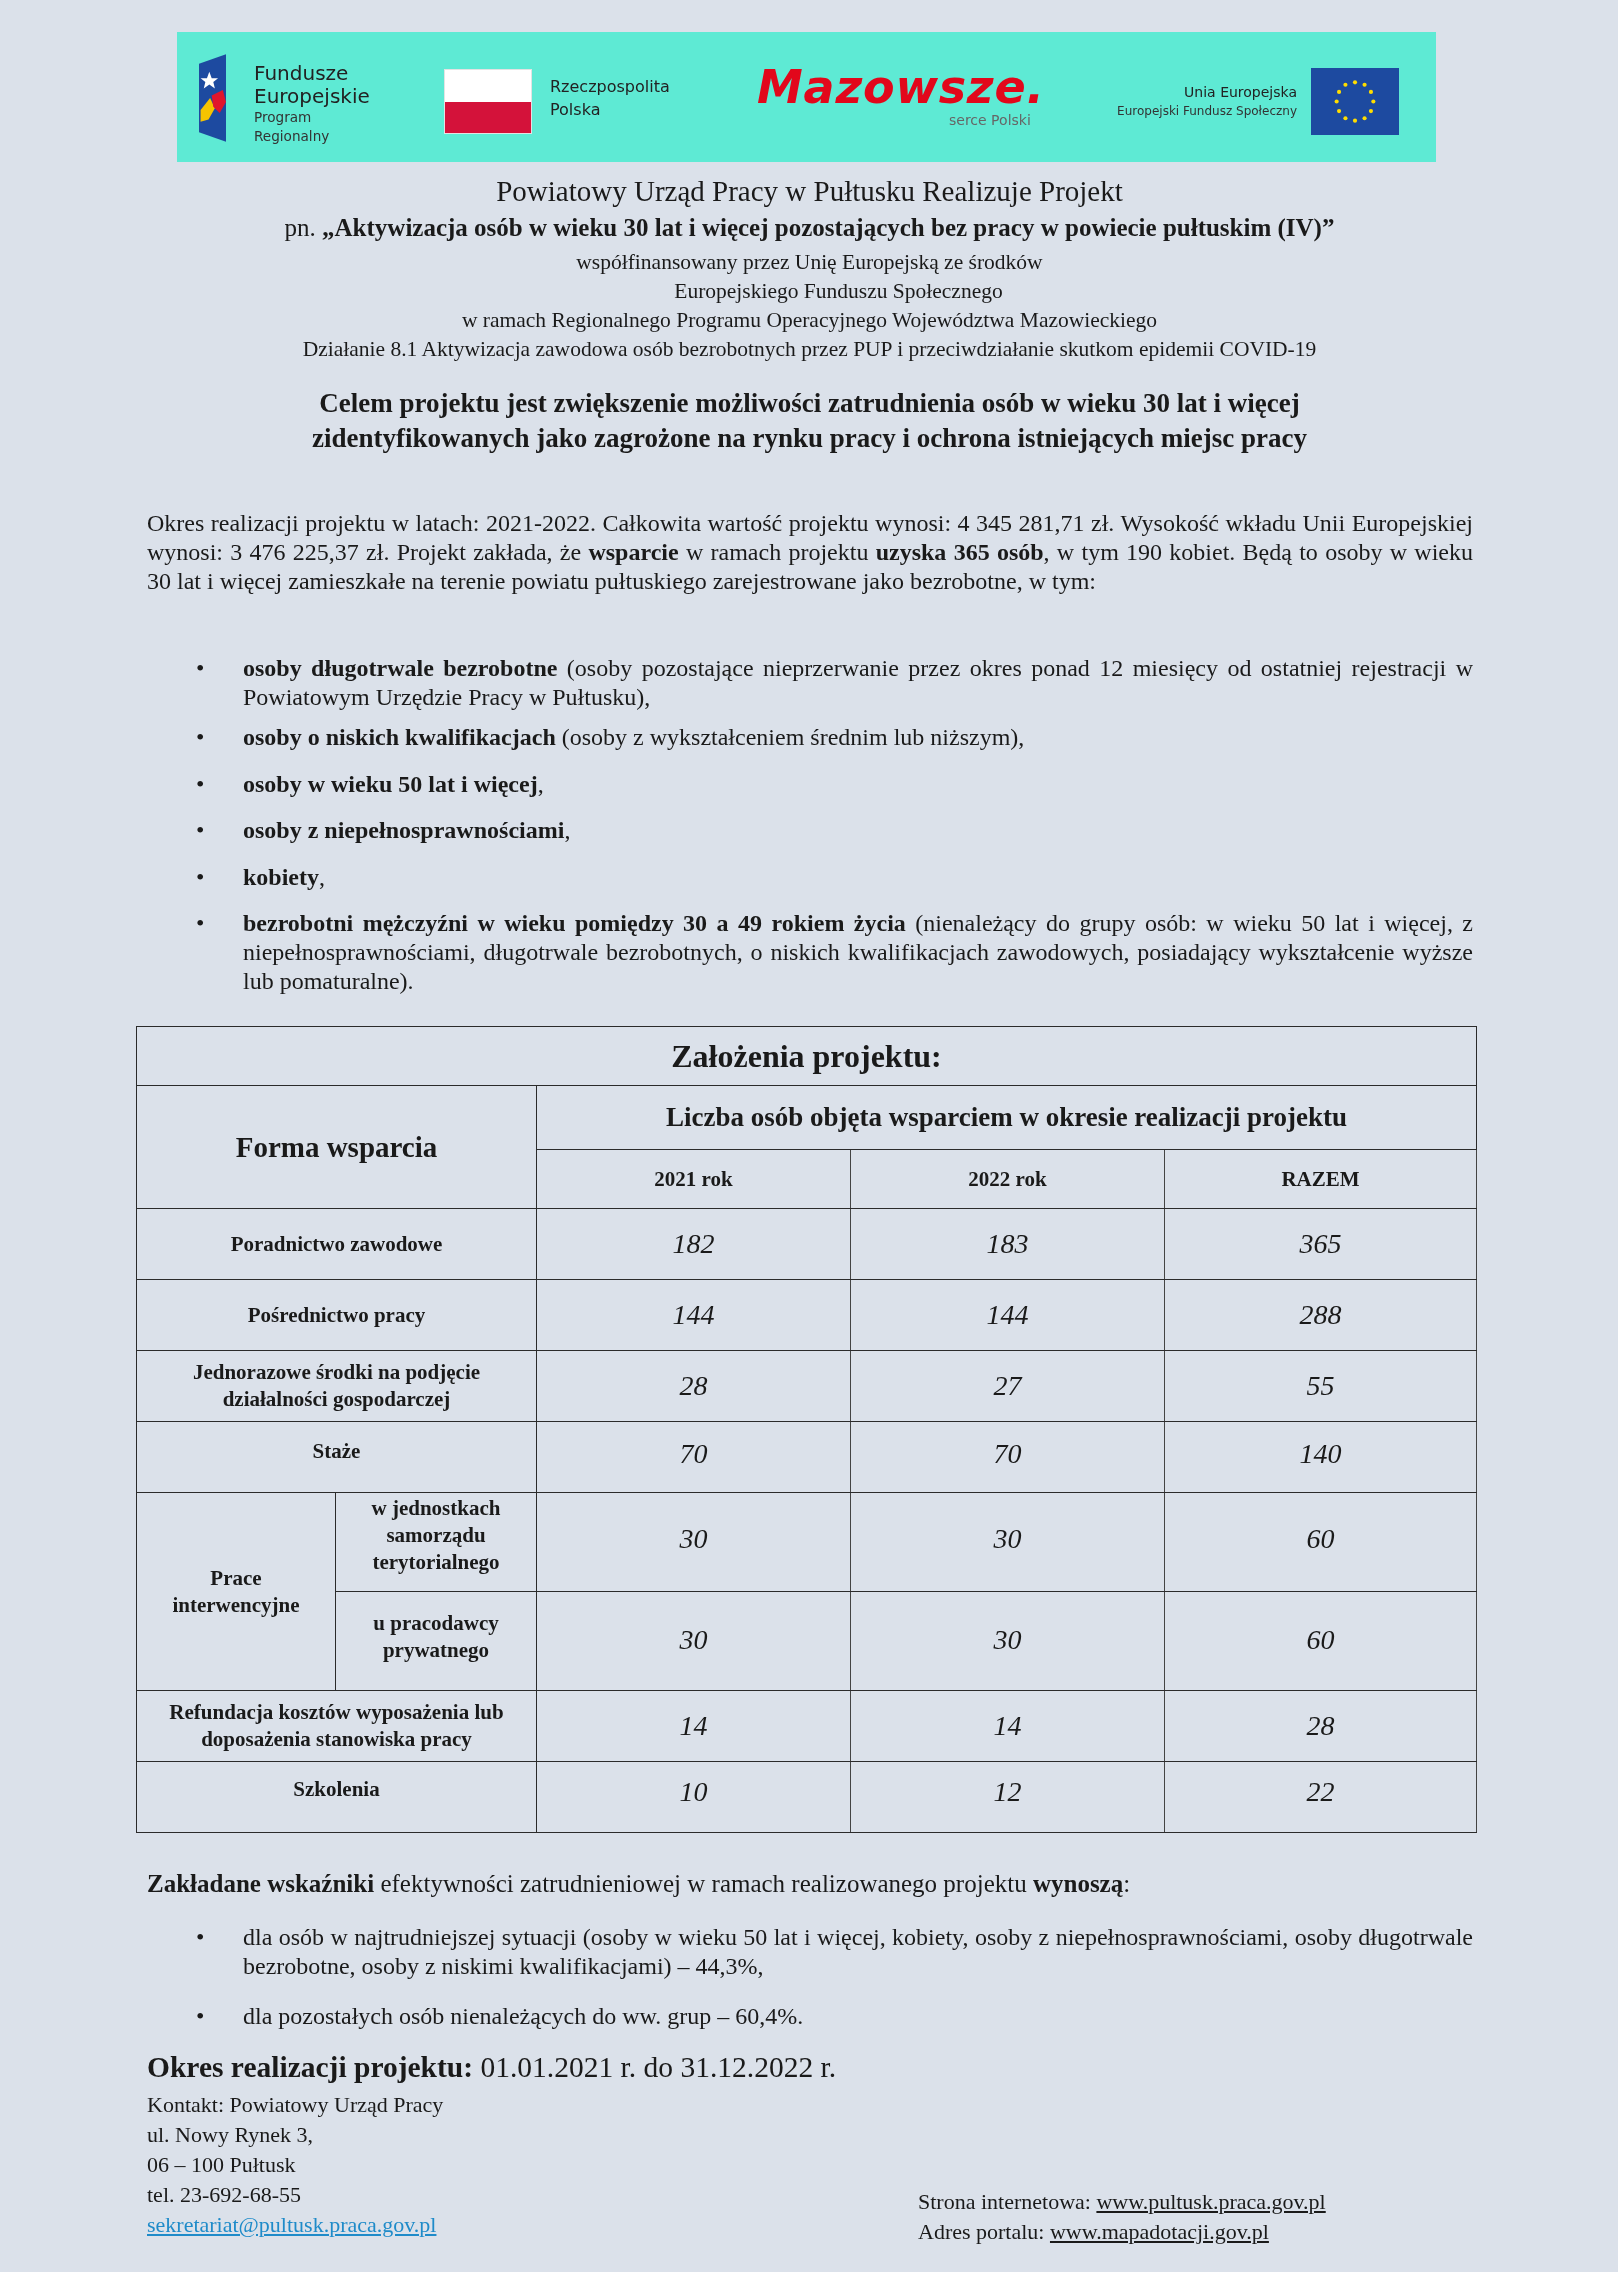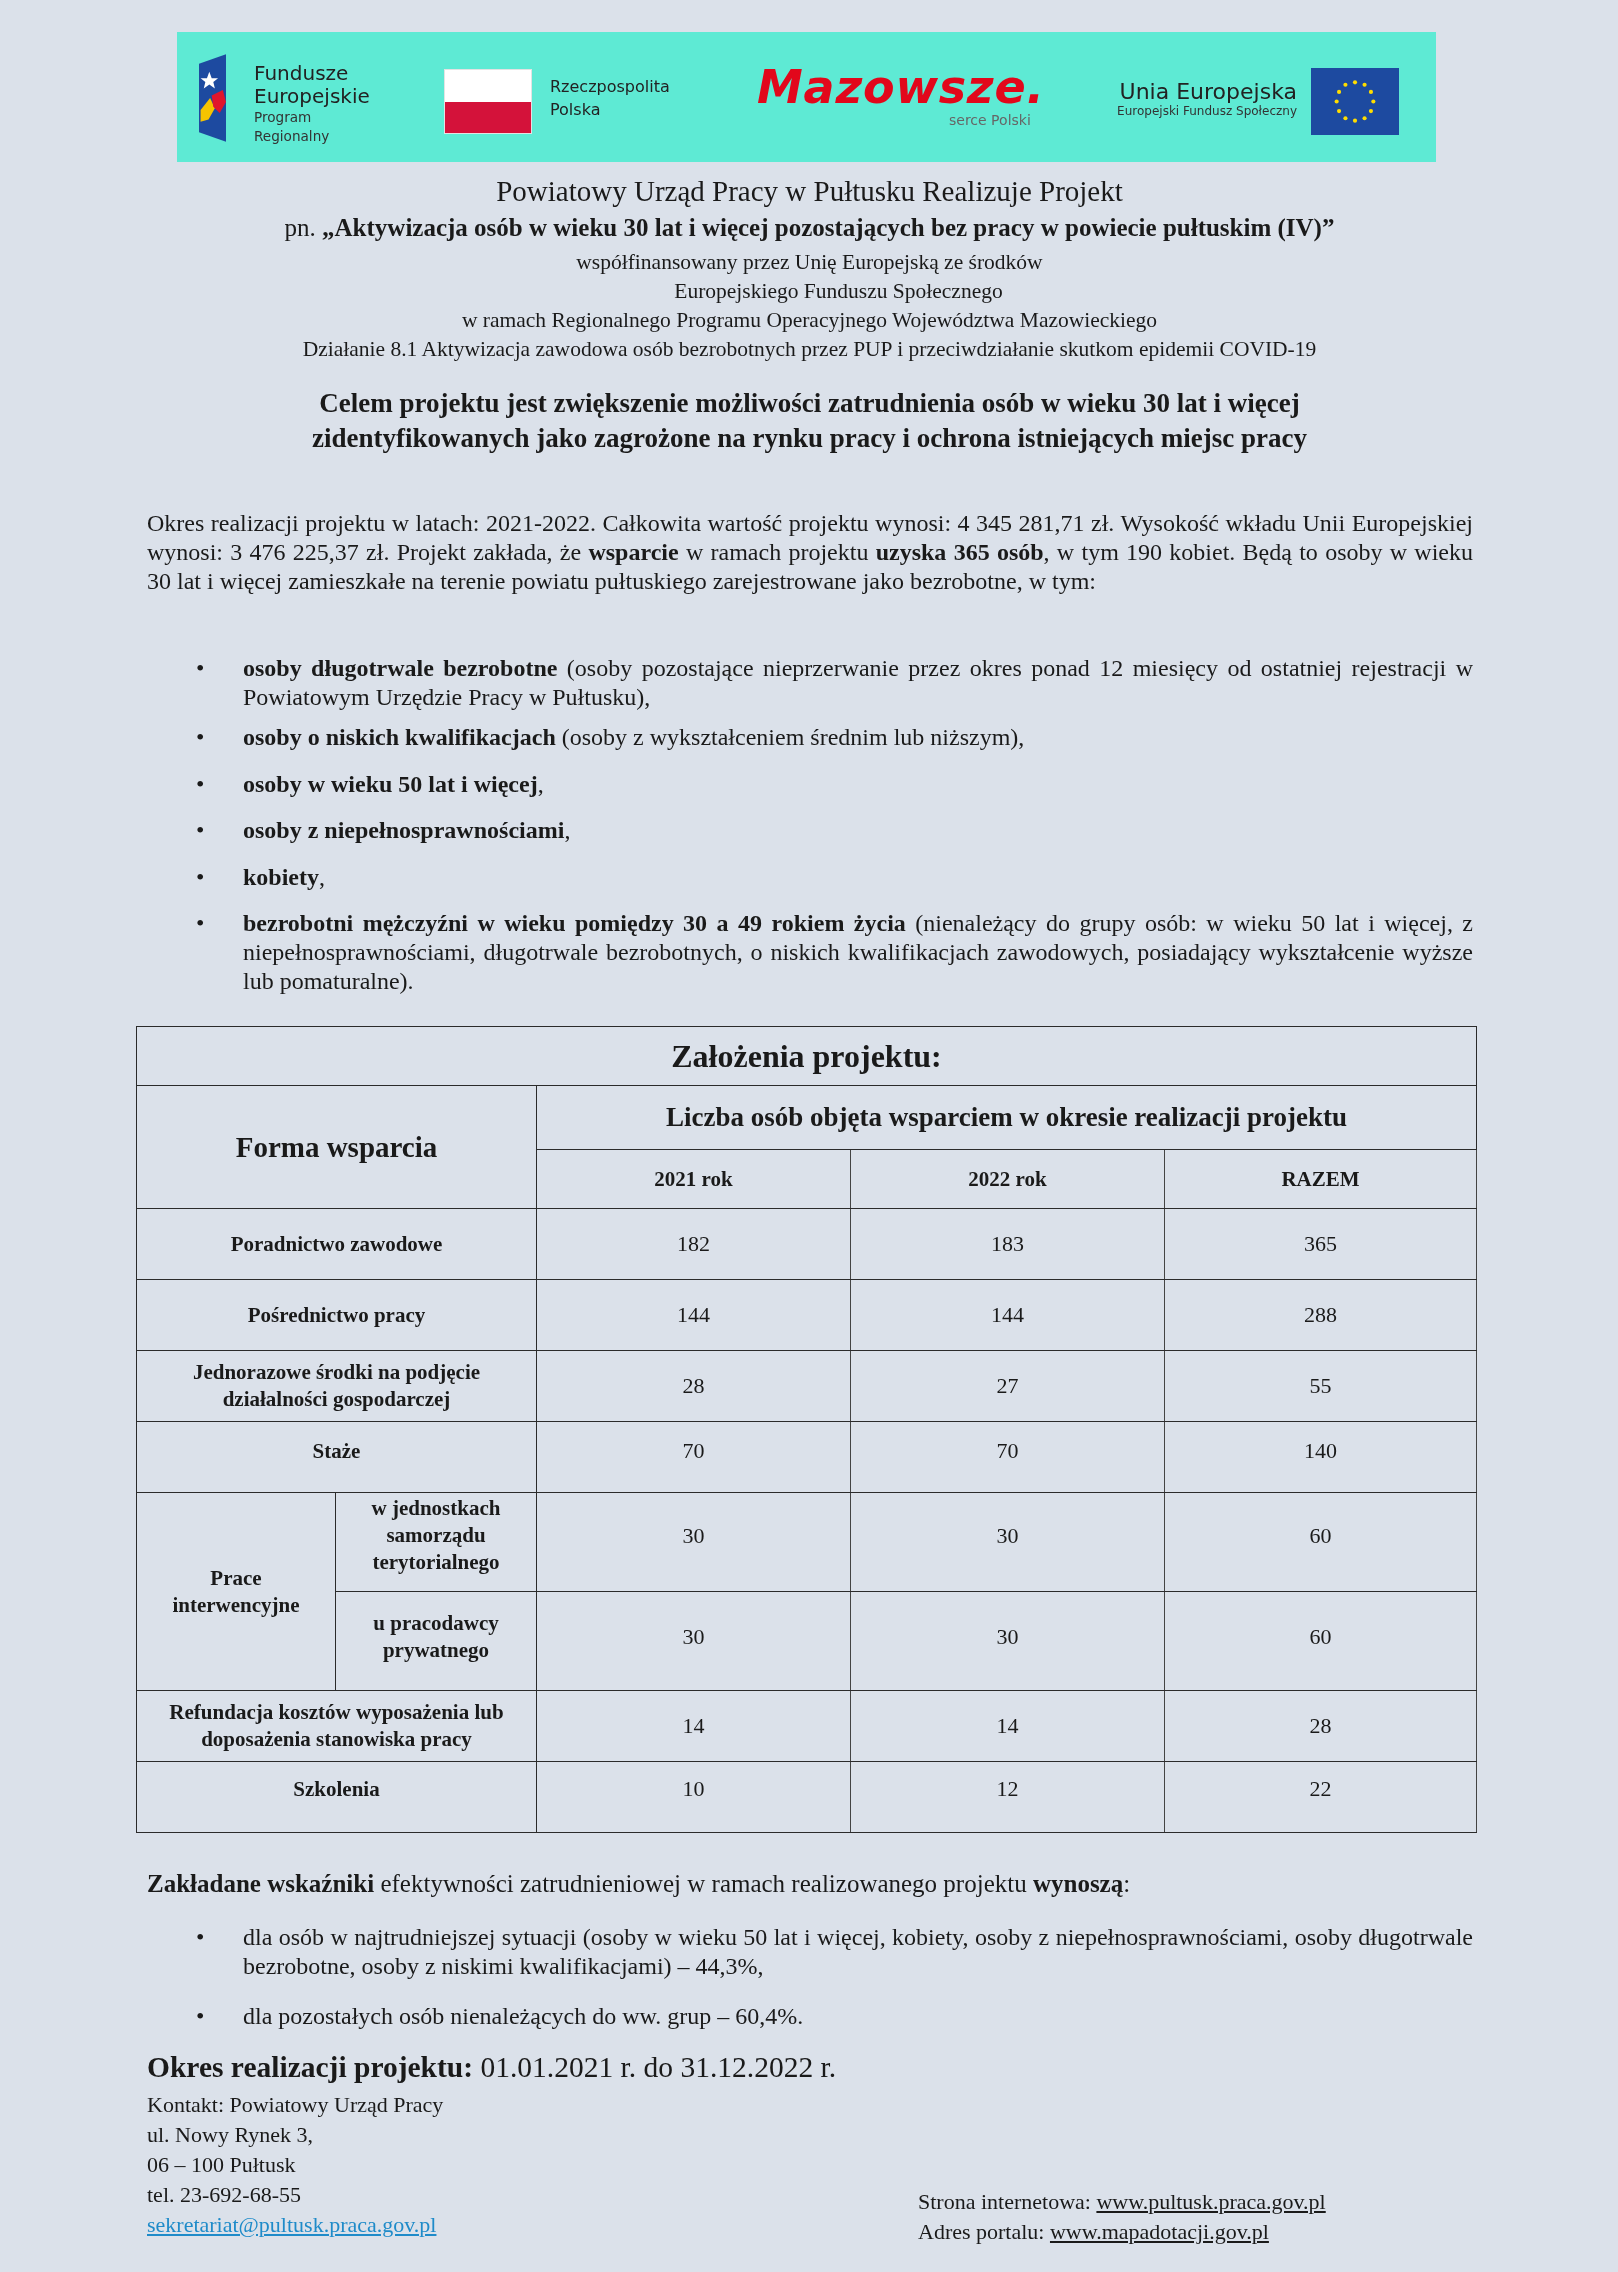--- a/index.html
+++ b/index.html
@@ -24,21 +24,21 @@
   
   .pl-flag { position: absolute; left: 267px; top: 37px; width: 88px; height: 65px; border: 0.8px solid #e3e3e3; box-sizing: border-box; }
   .pl-flag .w { height: 50%; background: #fff; }
   .pl-flag .r { height: 50%; background: #d4123a; }
   .pl-text { position: absolute; left: 373px; top: 43px; font-size: 16px; line-height: 23px; color: #222; }
   
   .maz { position: absolute; left: 580px; top: 30px; font-family: "DejaVu Sans", sans-serif; font-weight: bold; font-style: italic; font-size: 46px; color: #e2071b; letter-spacing: 0.8px; line-height: 51px; }
   .maz-sub { position: absolute; left: 772px; top: 80px; font-family: "DejaVu Sans", sans-serif; font-size: 14px; color: #666; }
   
   .ue-text { position: absolute; right: 139px; top: 49px; text-align: right; color: #222; }
-  .ue-title { font-size: 22px; line-height: 22px; }
+  .ue-title { font-size: 14px; line-height: 22px; }
   .ue-sub { font-size: 12px; line-height: 17.5px; color: #333; }
   .eu-flag { position: absolute; left: 1134px; top: 36px; width: 88px; height: 67px; background: #1d4aa0; }
   .eu-flag svg { width: 100%; height: 100%; display: block; }
 
   .center { position: absolute; left: 0; width: 1619px; text-align: center; }
   .h-upr { top: 174px; font-size: 29px; line-height: 35px; }
   .h-project { top: 212px; font-size: 25px; line-height: 32px; }
   .h-line { font-size: 21.5px; line-height: 27px; }
   .l1 { top: 249px; }
   .l2 { top: 278px; margin-left: 29px; }
@@ -57,21 +57,21 @@
     position: absolute; left: 136px; top: 1026px; width: 1341px;
     border-collapse: collapse; background: #dbe1ea;
   }
   table.plan td, table.plan th { border: 1.6px solid #2b2b2b; text-align: center; padding: 0; }
   table.plan td.thin { border-left: 0.8px solid #444; border-right: 0.8px solid #444; }
   .t-title { height: 58px; font-size: 32px; font-weight: bold; }
   .t-form { font-size: 29px; font-weight: bold; }
   .t-liczba { height: 63px; font-size: 27px; font-weight: bold; }
   .t-year { height: 58px; font-size: 21px; font-weight: bold; }
   .rowlabel { font-size: 21px; font-weight: bold; line-height: 27px; vertical-align: middle; }
-  .num { font-size: 22px; vertical-align: middle; }
+  .num { font-size: 28px; vertical-align: middle; font-style: italic; }
   .r-std { height: 71px; }
   .r-pi1 { height: 99px; }
   .r-pi2 { height: 99px; }
 
   .ind-head { position: absolute; left: 147px; top: 1868px; font-size: 25px; line-height: 32px; }
   ul.ind { top: 1923px; }
   ul.ind li { padding-left: 96px; }
   .period { position: absolute; left: 147px; top: 2049px; font-size: 29.5px; line-height: 37px; }
   .contact { position: absolute; left: 147px; top: 2090px; font-size: 22px; line-height: 30px; }
   .contact a { color: #1f8bc9; text-decoration: underline; }

